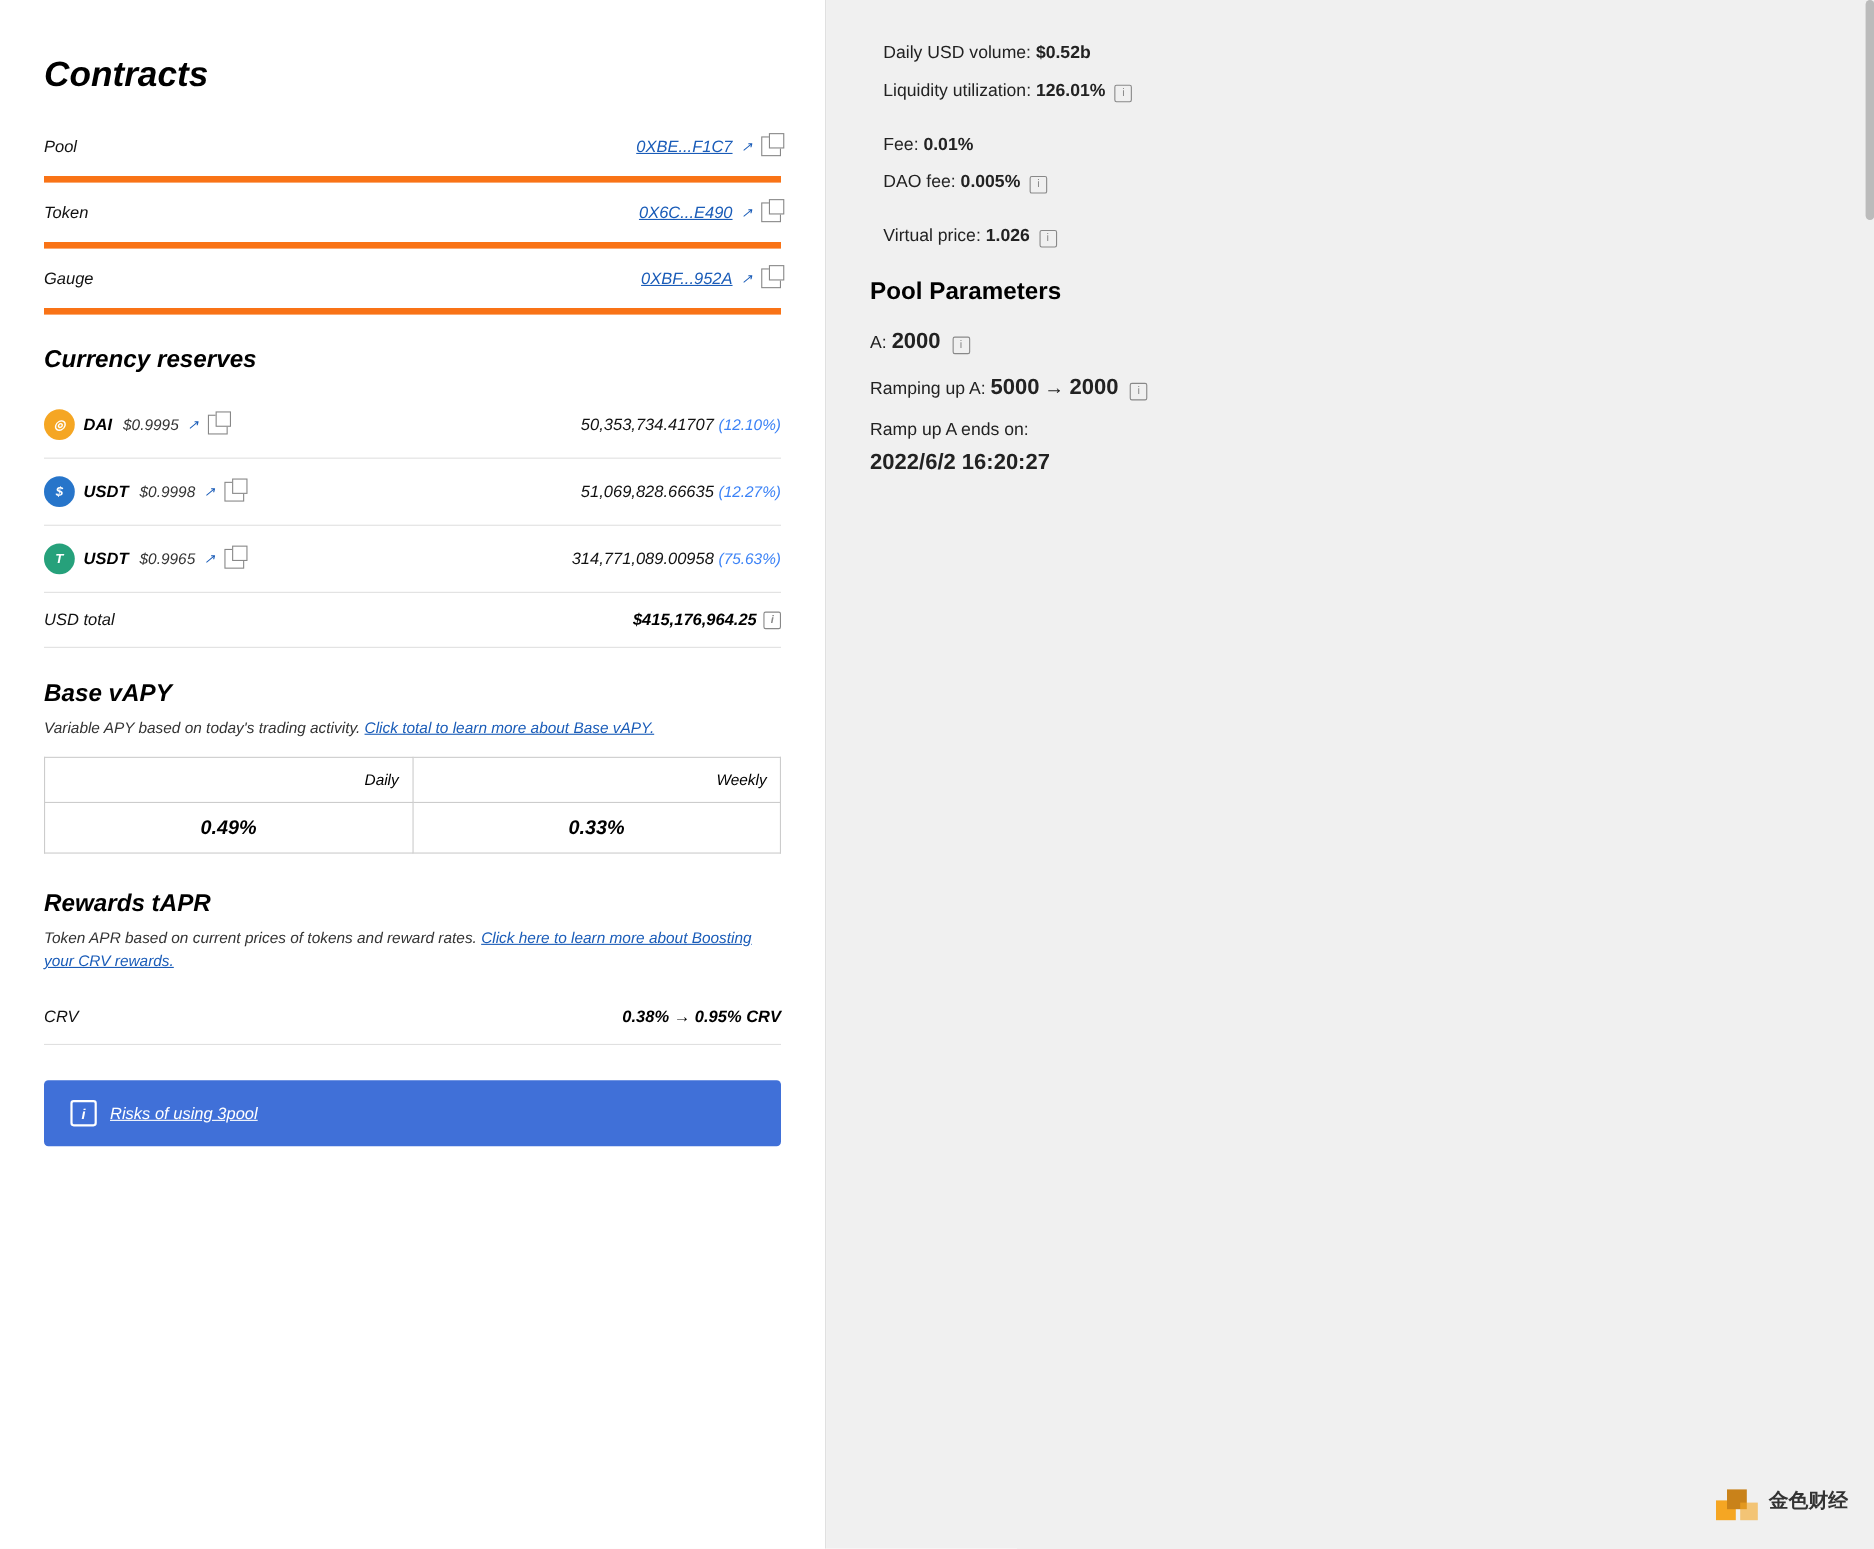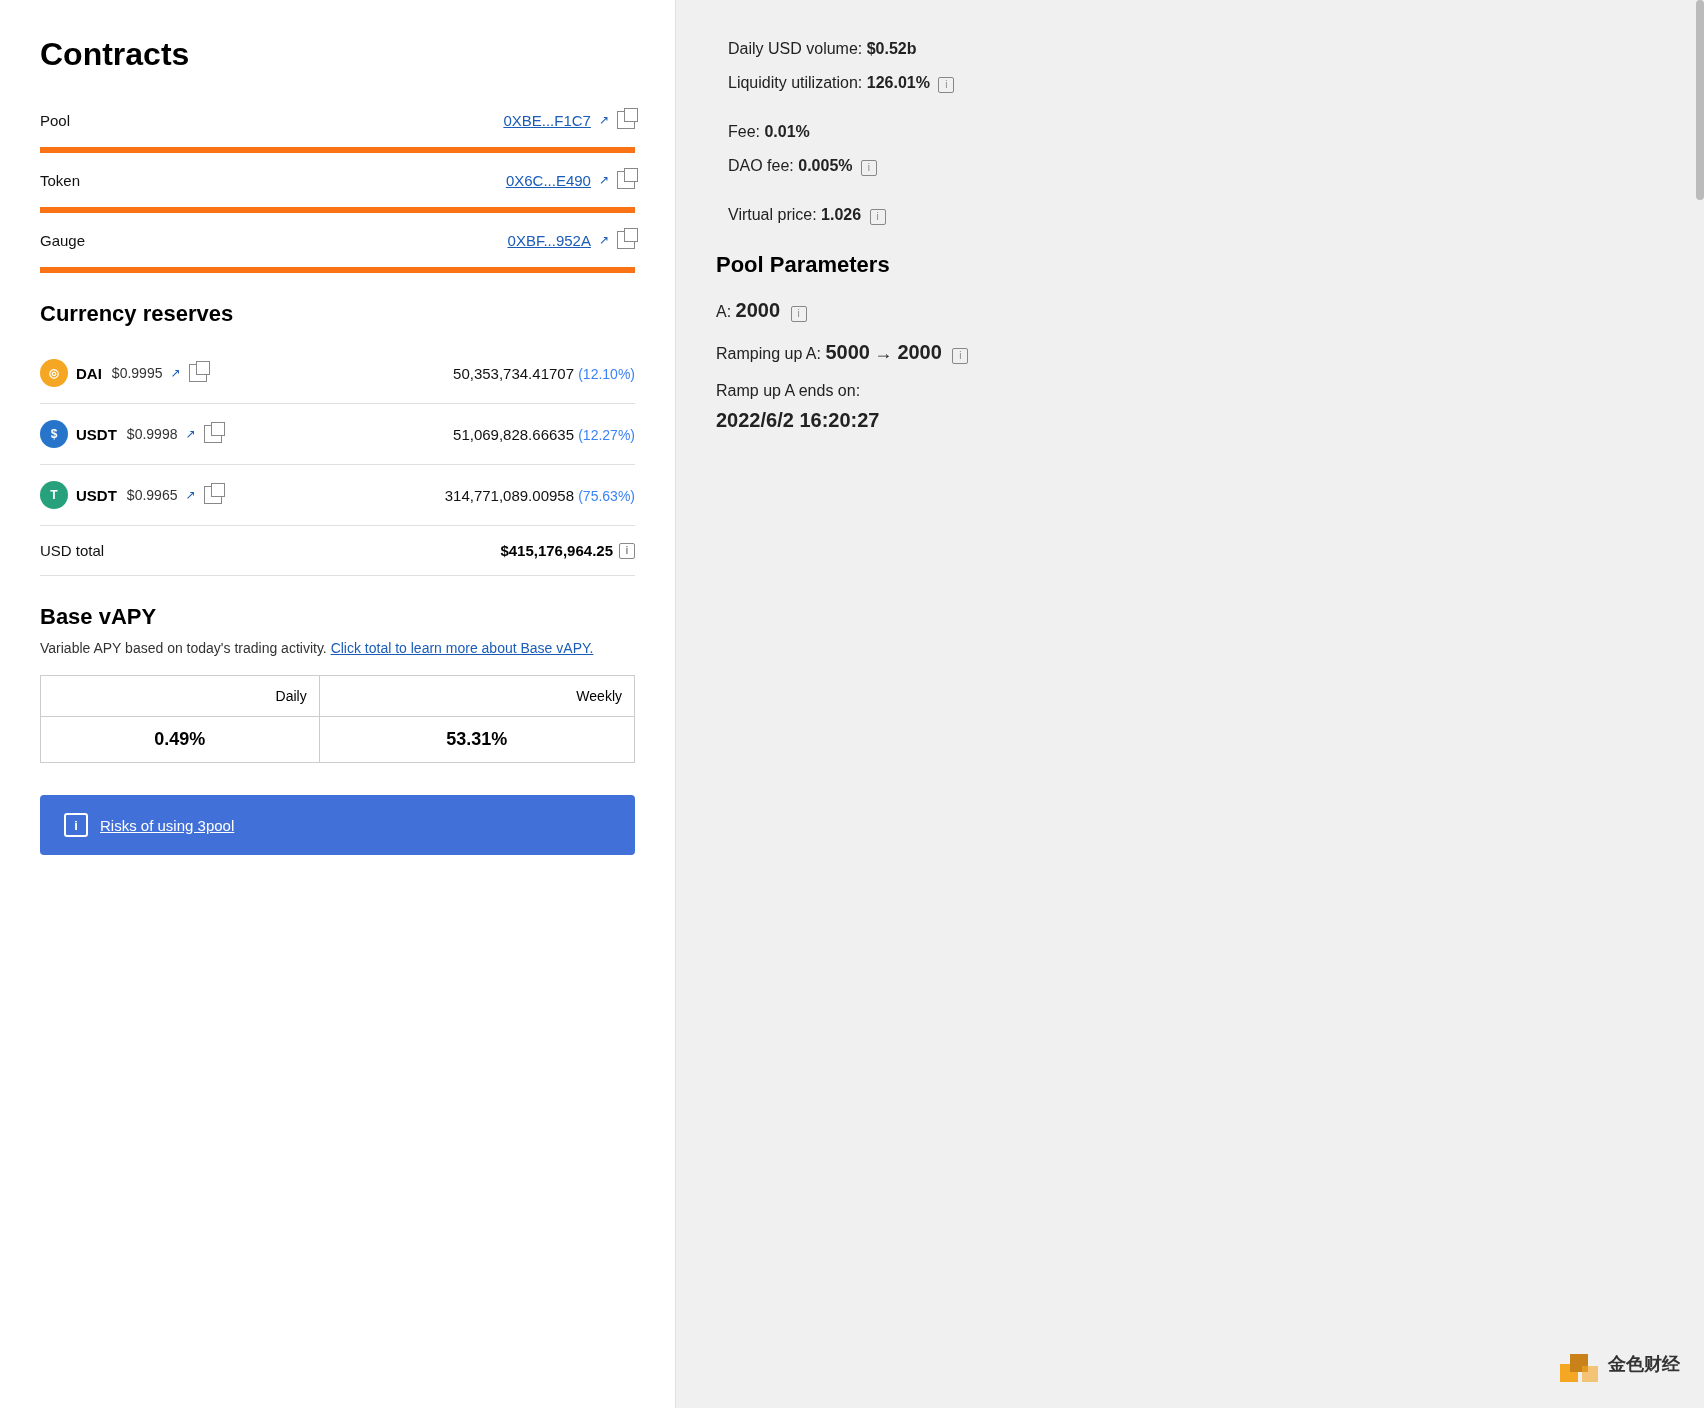--- a/index.html
+++ b/index.html
@@ -5,24 +5,25 @@
     * { box-sizing: border-box; margin: 0; padding: 0; }
     body {
       font-family: -apple-system, BlinkMacSystemFont, "Segoe UI", Arial, sans-serif;
       font-size: 15px;
       background: #fff;
       display: flex;
       width: 1704px;
       min-height: 1408px;
     }
     .left-panel {
-      width: 676px;
-      padding: 36px 40px;
+      width: 751px;
+      padding: 49px 40px;
       border-right: 1px solid #e0e0e0;
       background: #fff;
+      font-style: italic;
     }
     .right-panel {
       flex: 1;
       padding: 36px 40px;
       background: #f0f0f0;
       position: relative;
     }
     h1 {
       font-size: 32px;
       font-weight: 700;
@@ -402,26 +403,37 @@
     <table class="vapy-table">
       <thead>
         <tr>
           <th>Daily</th>
           <th>Weekly</th>
         </tr>
       </thead>
       <tbody>
         <tr>
           <td>0.49%</td>
-          <td>53.31%</td>
+          <td>0.33%</td>
         </tr>
       </tbody>
     </table>
   </div>
 
+  <div class="rewards-section">
+    <div class="section-title-bold">Rewards tAPR</div>
+    <div class="section-desc">
+      <span>Token APR based on current prices of tokens and reward rates.</span>
+      <a>Click here to learn more about Boosting your CRV rewards.</a>
+    </div>
+    <div class="crv-row">
+      <span class="crv-label">CRV</span>
+      <span class="crv-value">0.38% → 0.95% CRV</span>
+    </div>
+  </div>
 
   <div class="risk-banner">
     <div class="risk-info-icon">i</div>
     <a class="risk-link">Risks of using 3pool</a>
   </div>
 </div>
 
 <div class="right-panel">
   <div class="stats-block">
     <div class="stat-line">

